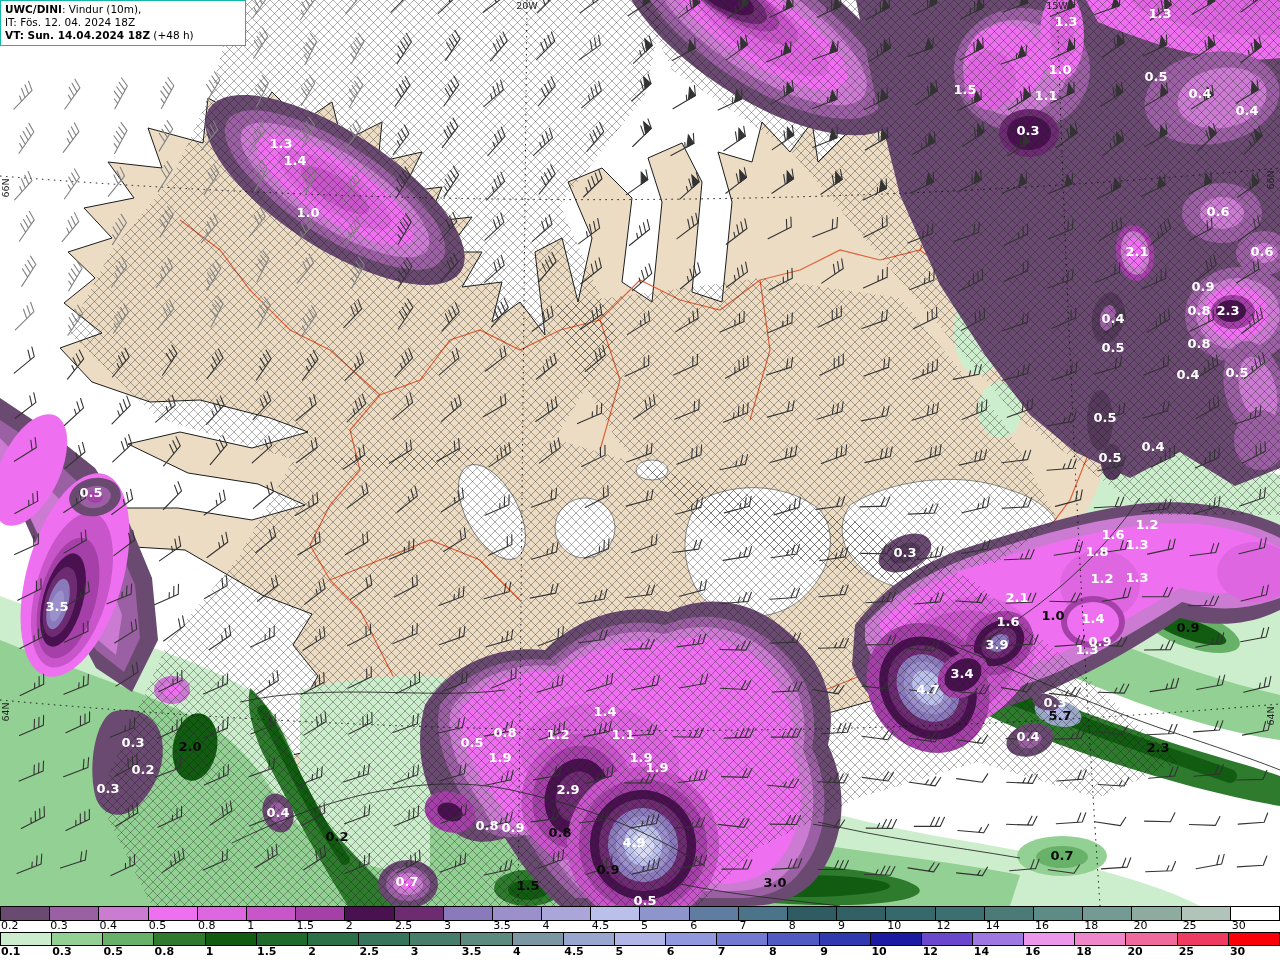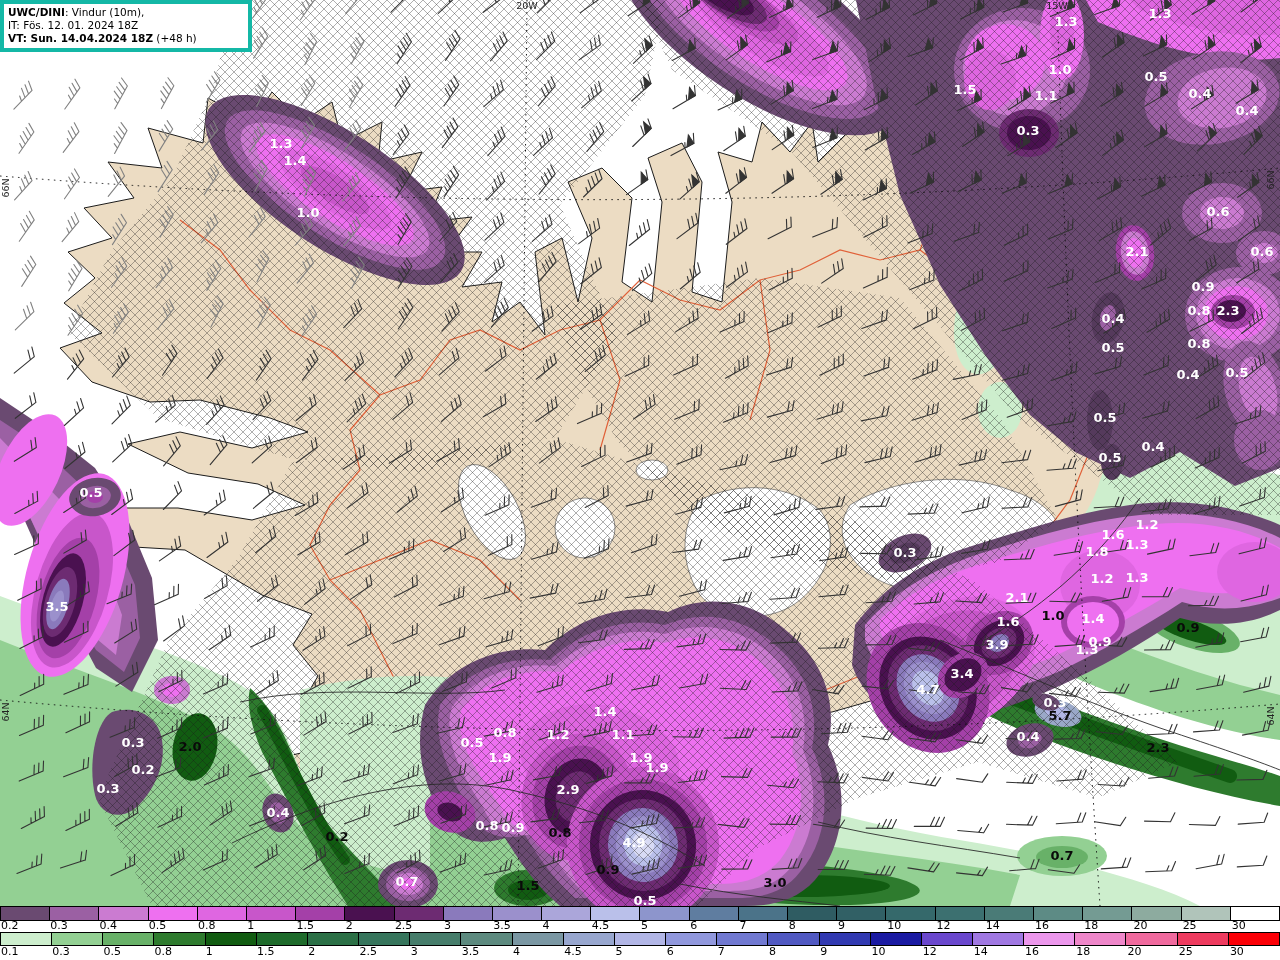--- a/index.html
+++ b/index.html
@@ -3,33 +3,33 @@
 <meta charset="utf-8">
 <style>
   html,body{margin:0;padding:0;}
   body{width:1280px;height:960px;position:relative;overflow:hidden;background:#fff;
        font-family:"DejaVu Sans","Liberation Sans",sans-serif;}
   #map-wrap{position:absolute;left:0;top:0;width:1280px;height:906px;}
   #map-wrap svg{display:block;}
   #header-box{position:absolute;left:0;top:0;width:236px;background:#fff;
 ateral    border:1px solid #333;border-left:none;border-top:none;padding:2px 4px 3px 4px;
     font-size:10.5px;line-height:1.25;color:#000;z-index:5;}
-  #header-box{border:4px solid #14b8a6;}
+  #header-box{border:1px solid #14b8a6;}
   #header-box .b{font-weight:bold;}
   #legend{position:absolute;left:0;bottom:0;width:1280px;height:54px;background:#fff;z-index:4;}
   .lrow{display:flex;width:1280px;box-sizing:border-box;border-top:1px solid #000;border-bottom:1px solid #000;}
   .lrow .sw{flex:1 1 0;border-right:1px solid #000;box-sizing:border-box;}
   .lrow .sw:first-child{border-left:1px solid #000;}
   #lrow1{height:15px;}
   #lrow2{height:14px;}
   .llab{display:flex;width:1280px;}
   .llab .lc{flex:1 1 0;position:relative;}
   .llab .lc span{position:absolute;left:1px;top:-1px;font-size:11px;color:#000;white-space:nowrap;}
   #llab1{height:11px;}
-  #llab2{height:14px;}
+  #llab2{height:14px;font-weight:bold;}
   #llab1 .lc span{top:-2px;}
 </style>
 </head>
 <body>
 
 <div id="map-wrap">
 <svg id="mapsvg" width="1280" height="906" viewBox="0 0 1280 906">
   <defs>
     <pattern id="xh" width="9" height="9" patternUnits="userSpaceOnUse">
       <path d="M0 9 L9 0 M0 0 L9 9" stroke="#1a1a1a" stroke-width="0.7" opacity="0.5" fill="none"></path>
@@ -2014,21 +2014,21 @@
         <text x="1237" y="377" text-anchor="middle" fill="#ffffff">0.5</text>
         <text x="1105" y="422" text-anchor="middle" fill="#ffffff">0.5</text>
         <text x="1153" y="451" text-anchor="middle" fill="#ffffff">0.4</text>
         <text x="1110" y="462" text-anchor="middle" fill="#ffffff">0.5</text>
       </g>
 </svg>
 </div>
 
 <div id="header-box">
   <div><span class="b">UWC/DINI</span><span>: Vindur (10m),</span></div>
-  <div>IT: Fös. 12. 01. 2024 18Z</div>
+  <div>IT: Fös. 12. 04. 2024 18Z</div>
   <div><span class="b">VT: Sun. 14.04.2024 18Z</span><span> (+48 h)</span></div>
 </div>
 
 <div id="legend">
   <div id="lrow1" class="lrow">
       <div class="sw" style="background: rgb(106, 74, 113);"></div>
       <div class="sw" style="background: rgb(155, 96, 163);"></div>
       <div class="sw" style="background: rgb(203, 123, 209);"></div>
       <div class="sw" style="background: rgb(238, 112, 240);"></div>
       <div class="sw" style="background: rgb(223, 102, 225);"></div>

